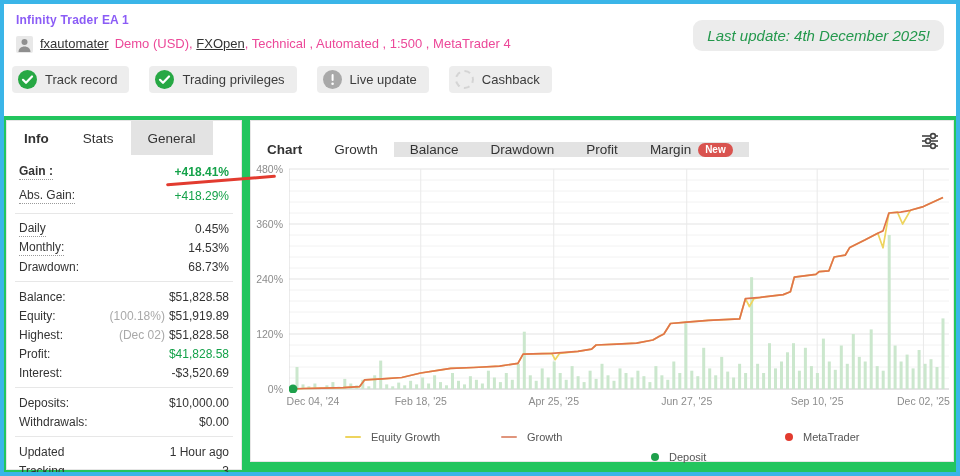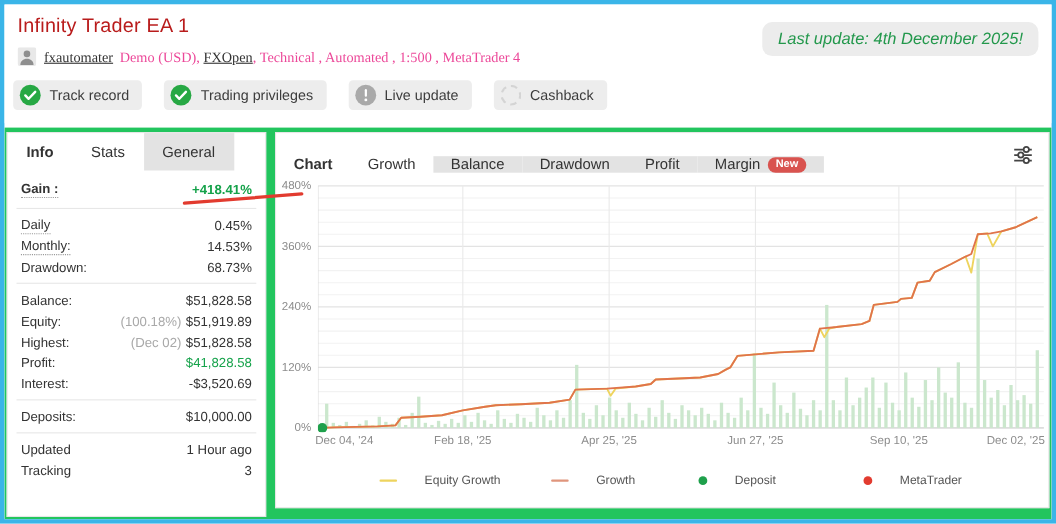--- a/index.html
+++ b/index.html
@@ -1,21 +1,21 @@
 <!DOCTYPE html>
 <html><head>
 <meta charset="utf-8">
 <style>
   html,body{margin:0;padding:0;}
   body{width:960px;height:476px;font-family:"Liberation Sans",sans-serif;-webkit-font-smoothing:antialiased;}
   .frame{position:relative;width:960px;height:476px;box-sizing:border-box;border:4px solid #3ab5e8;background:#fff;overflow:hidden;}
   
   .header{position:absolute;top:0;left:0;right:0;height:108px;background:#fff;}
-  .page-title{margin:9px 0 0 12px;font-size:18px;font-weight:normal;color:#b91c1c;letter-spacing:.2px;}
-  .user-row{display:flex;align-items:center;margin:9px 0 0 12px;font-size:13px;color:#333;font-family:Liberation Serif, serif;}
+  .page-title{margin:9px 0 0 12px;font-size:12px;font-weight:bold;color:#8b5cf6;letter-spacing:.2px;}
+  .user-row{display:flex;align-items:flex-start;margin:9px 0 0 12px;font-size:13px;color:#333;}
   .user-row .avatar{width:17px;height:17px;margin-right:7px;}
   .user-link{color:#333;text-decoration:underline;margin-right:6px;cursor:pointer;}
   .broker-link{color:#333;text-decoration:underline;cursor:pointer;}
   .user-details{color:#ec4899;}
   .badges-row{display:flex;gap:20px;margin:13px 0 0 8px;}
   .badge-pill{display:flex;align-items:center;gap:8px;background:#ededed;border-radius:4px;padding:4px 12px 4px 6px;font-size:13px;color:#3c3c3c;}
   .badge-icon{width:19px;height:19px;border-radius:50%;display:flex;align-items:center;justify-content:center;flex:0 0 auto;}
   .badge-icon svg{display:block;}
   .badge-icon.faded{background:transparent;border:2px dashed #d4d4d4;box-sizing:border-box;}
   .last-update{position:absolute;top:16px;right:12px;background:#ececec;border-radius:9px;padding:7px 14px;font-size:15px;font-weight:normal;font-style:italic;color:#23984c;}
@@ -45,21 +45,21 @@
   .chart-tab{display:flex;align-items:center;gap:7px;padding:0 16px;font-size:13.5px;color:#333;cursor:pointer;}
   .chart-tab.label{font-weight:bold;}
   .chart-tab.inactive{background:#e3e3e3;}
   .new-badge{background:#d9534f;color:#fff;font-size:10px;font-weight:bold;border-radius:9px;padding:2px 7px;line-height:1;}
   .settings-btn{position:absolute;top:9px;right:12px;width:22px;height:22px;cursor:pointer;}
   .plot-wrap{position:absolute;left:38px;top:46px;}
   .ytick{position:absolute;left:0;width:32px;text-align:right;font-size:10.5px;color:#8c8c8c;}
   .xtick{position:absolute;font-size:10.5px;color:#8c8c8c;white-space:nowrap;transform:translateX(-50%);}
   .xtick-row{position:absolute;left:38px;top:274px;height:16px;right:8px;}
   .legend-row{position:absolute;left:38px;top:310px;right:8px;height:18px;}
-  .legend-item{position:absolute;display:flex;align-items:center;gap:25px;font-size:11px;color:#555;cursor:pointer;}
+  .legend-item{position:absolute;display:flex;align-items:center;gap:10px;font-size:11px;color:#555;cursor:pointer;}
   .legend-line{width:16px;height:2.5px;border-radius:2px;}
   .legend-dot{width:8px;height:8px;border-radius:50%;}
 </style>
 </head>
 <body>
 
 <div class="frame">
 
   <div class="header">
     <div class="page-title">Infinity Trader EA 1</div>
@@ -121,20 +121,24 @@
       <div class="side-tabs">
           <div class="side-tab label">Info</div>
           <div class="side-tab ">Stats</div>
           <div class="side-tab inactive">General</div>
         </div>
       <div class="stat-groups">
           <div class="stat-row" style="height: 24px;">
             <span class="lbl dotted bold">Gain :</span>
             <span class="val green bold">+418.41%</span>
           </div>
+          <div class="stat-row" style="height: 24px;">
+            <span class="lbl dotted">Abs. Gain:</span>
+            <span class="val green">+418.29%</span>
+          </div>
           <div class="group-divider"></div>
           <div class="stat-row" style="height: 19px;">
             <span class="lbl dotted">Daily</span>
             <span class="val">0.45%</span>
           </div>
           <div class="stat-row" style="height: 19px;">
             <span class="lbl dotted">Monthly:</span>
             <span class="val">14.53%</span>
           </div>
           <div class="stat-row" style="height: 19px;">
@@ -159,20 +163,24 @@
             <span class="val green">$41,828.58</span>
           </div>
           <div class="stat-row" style="height: 19px;">
             <span class="lbl">Interest:</span>
             <span class="val">-$3,520.69</span>
           </div>
           <div class="group-divider"></div>
           <div class="stat-row" style="height: 19px;">
             <span class="lbl">Deposits:</span>
             <span class="val">$10,000.00</span>
+          </div>
+          <div class="stat-row" style="height: 19px;">
+            <span class="lbl">Withdrawals:</span>
+            <span class="val">$0.00</span>
           </div>
           <div class="group-divider"></div>
           <div class="stat-row" style="height: 19px;">
             <span class="lbl">Updated</span>
             <span class="val">1 Hour ago</span>
           </div>
           <div class="stat-row" style="height: 19px;">
             <span class="lbl">Tracking</span>
             <span class="val">3</span>
           </div>
@@ -378,21 +386,21 @@
 
       <div class="legend-row" id="legend">
           <div class="legend-item" style="left: 56px;">
             <span class="legend-line" style="background: rgb(238, 212, 94);"></span>
             <span>Equity Growth</span>
           </div>
           <div class="legend-item" style="left: 212px;">
             <span class="legend-line" style="background: rgb(224, 149, 124);"></span>
             <span>Growth</span>
           </div>
-          <div class="legend-item" style="left: 346px;">
+          <div class="legend-item" style="left: 362px; margin-top: 20px;">
             <span class="legend-dot" style="background: rgb(30, 160, 75);"></span>
             <span>Deposit</span>
           </div>
           <div class="legend-item" style="left: 496px;">
             <span class="legend-dot" style="background: rgb(226, 59, 47);"></span>
             <span>MetaTrader</span>
           </div>
         </div>
     </section>
 

